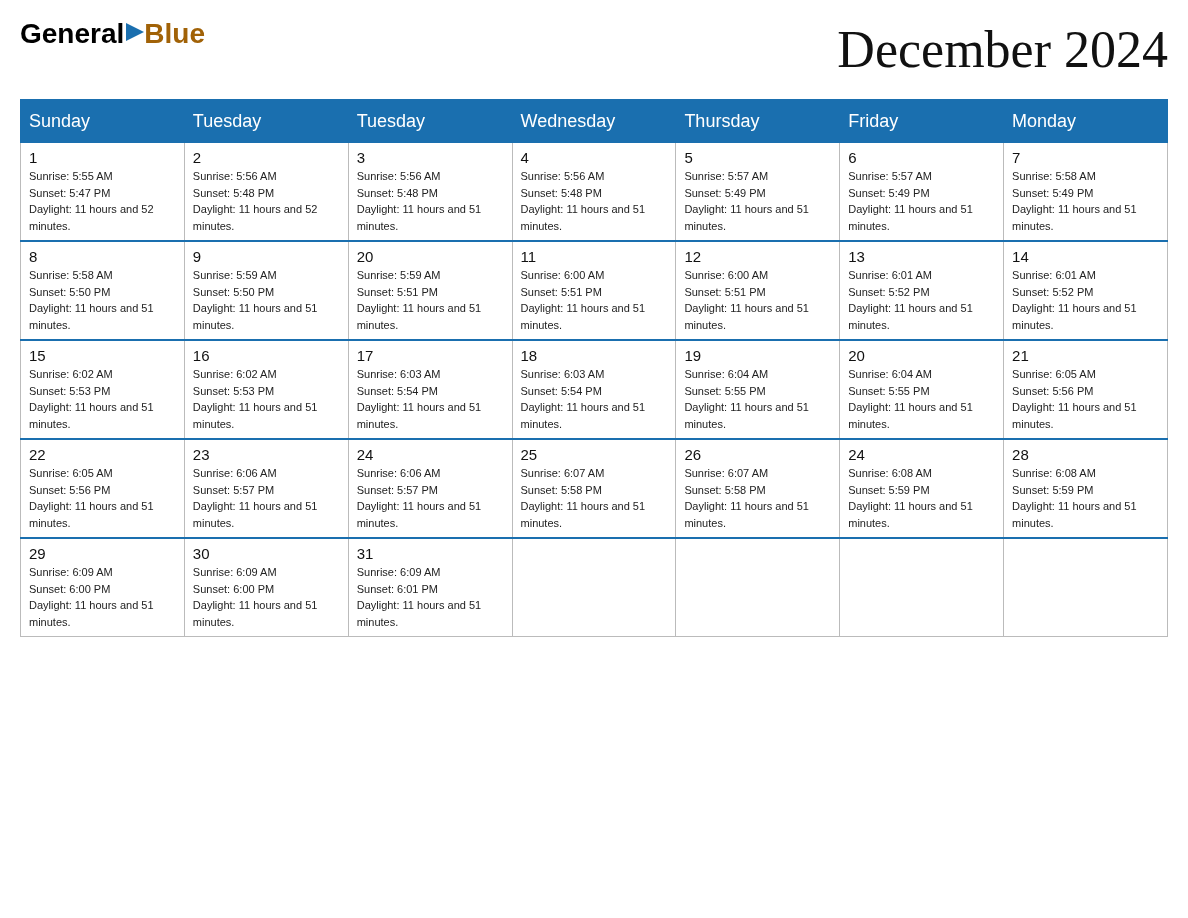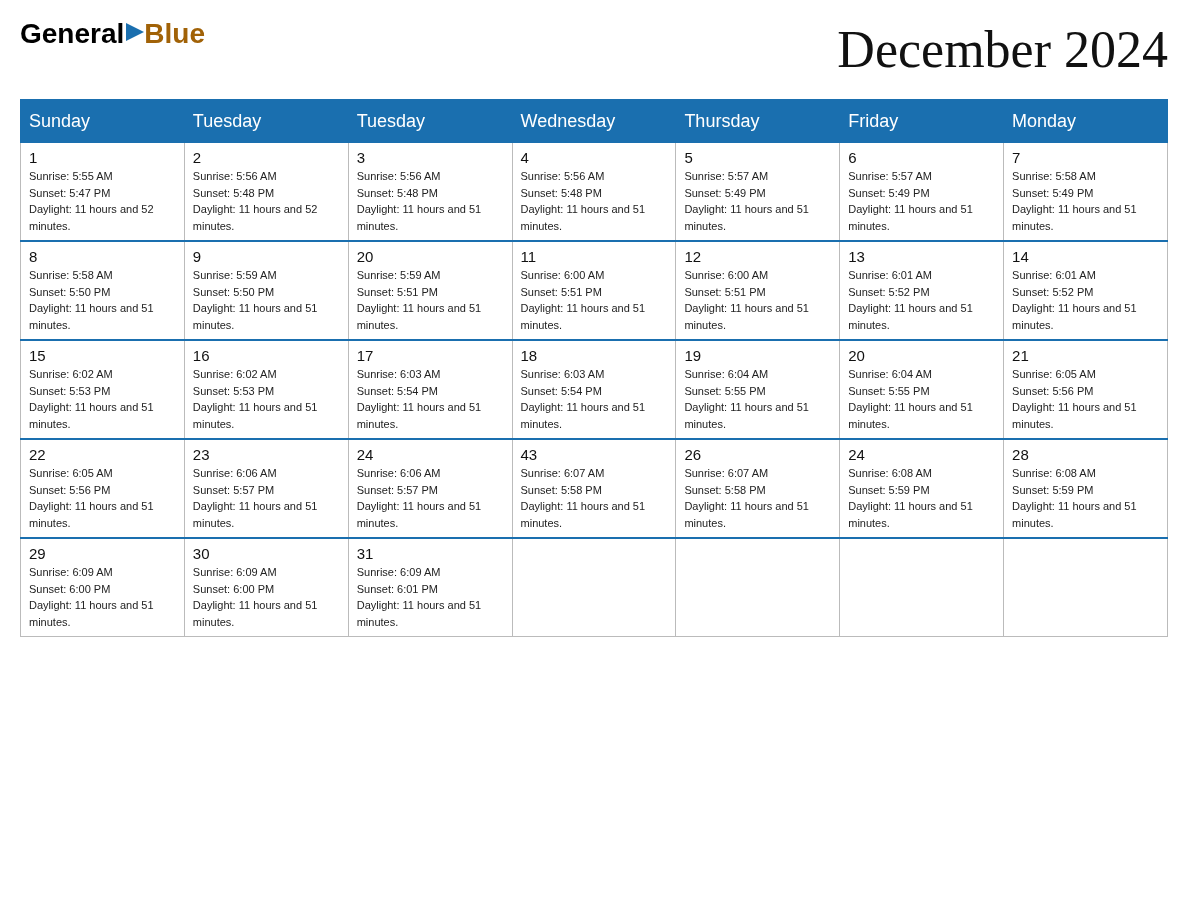--- a/index.html
+++ b/index.html
@@ -228,21 +228,21 @@
         </td>
         <td>
           <div class="day-number">23</div>
         <div class="day-info">Sunrise: 6:06 AM<br>Sunset: 5:57 PM<br>Daylight: 11 hours and 51 minutes.</div>
         </td>
         <td>
           <div class="day-number">24</div>
         <div class="day-info">Sunrise: 6:06 AM<br>Sunset: 5:57 PM<br>Daylight: 11 hours and 51 minutes.</div>
         </td>
         <td>
-          <div class="day-number">43</div>
+          <div class="day-number">25</div>
         <div class="day-info">Sunrise: 6:07 AM<br>Sunset: 5:58 PM<br>Daylight: 11 hours and 51 minutes.</div>
         </td>
         <td>
           <div class="day-number">26</div>
         <div class="day-info">Sunrise: 6:07 AM<br>Sunset: 5:58 PM<br>Daylight: 11 hours and 51 minutes.</div>
         </td>
         <td>
           <div class="day-number">24</div>
         <div class="day-info">Sunrise: 6:08 AM<br>Sunset: 5:59 PM<br>Daylight: 11 hours and 51 minutes.</div>
         </td>

